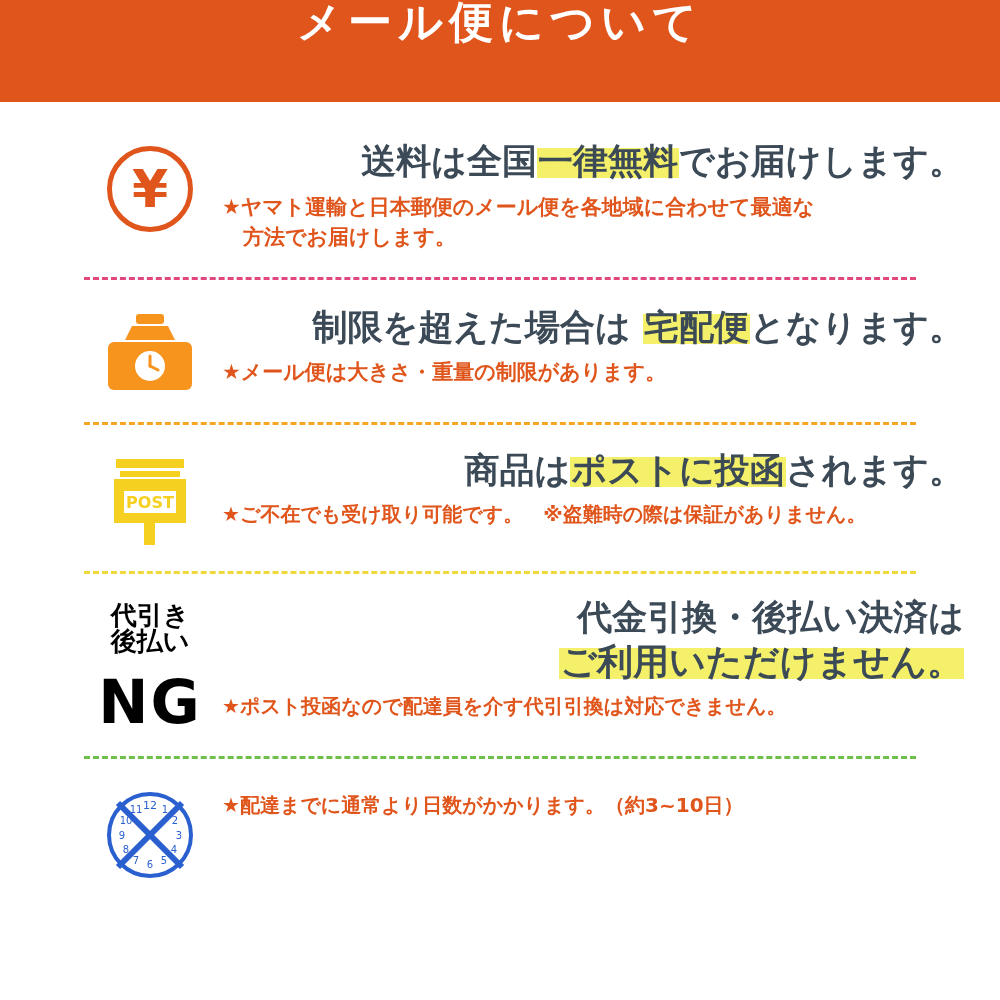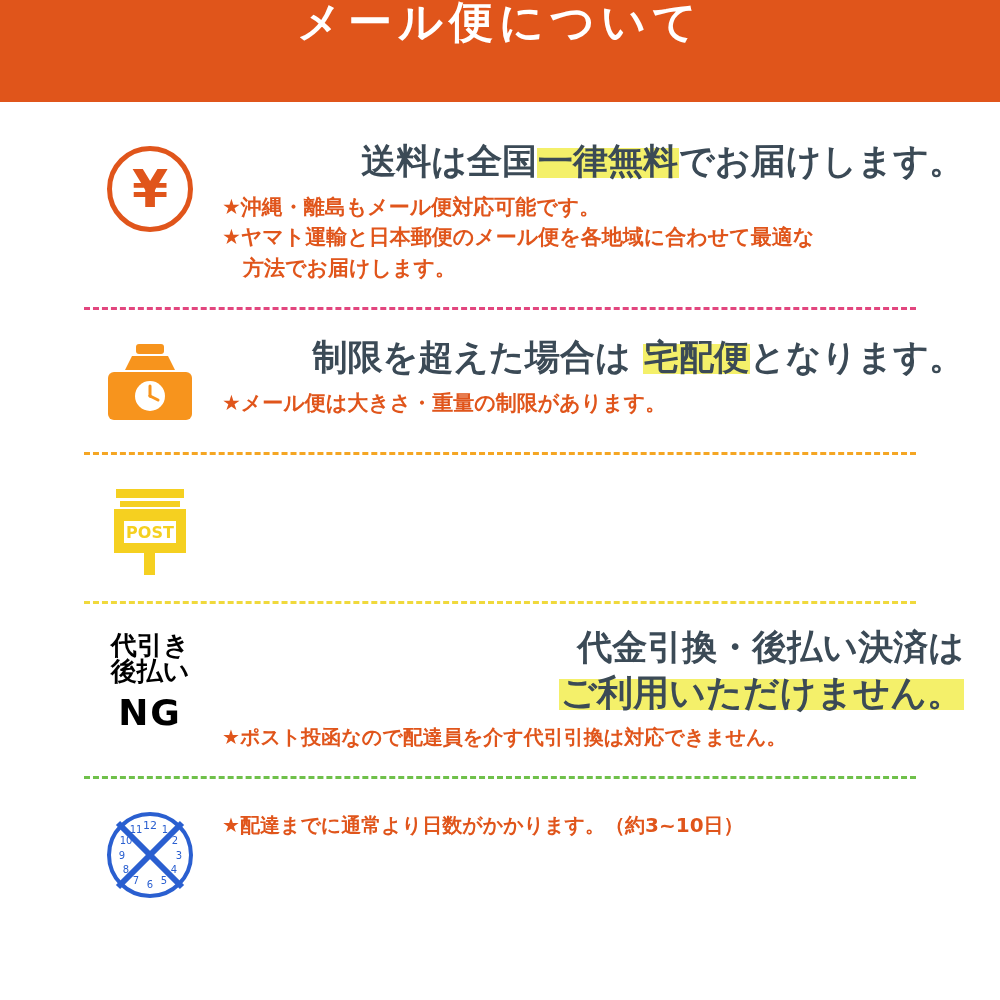--- a/index.html
+++ b/index.html
@@ -115,23 +115,23 @@
 
   .icon-ng {
     color: #000000;
     font-weight: bold;
     text-align: center;
     line-height: 1;
     font-size: 26px;
   }
   .icon-ng .ng-big {
     display: block;
-    font-size: 36px;
+    font-size: 60px;
     letter-spacing: 2px;
-    margin-top: 11px;
+    margin-top: 18px;
   }
   .icon-ng .ng-line { display:block; letter-spacing: 0px; }
 
   svg { display: block; }
 </style>
 </head>
 <body>
 
 <div class="page">
 
@@ -145,21 +145,20 @@
       <div class="row-icon">
         <div class="icon-yen">
             <span>¥</span>
           </div>
       </div>
       <div class="row-body">
         <div class="headline">
           <span>送料は全国</span><span class="hl">一律無料</span><span>でお届けします。</span>
         </div>
         <div class="sub">
-          <div>★沖縄・離島もメール便対応可能です。</div>
           <div>★ヤマト運輸と日本郵便のメール便を各地域に合わせて最適な</div>
           <div>　方法でお届けします。</div>
         </div>
       </div>
     </div>
 
     <div class="divider"></div>
 
     <div class="row" id="row-2">
       <div class="row-icon">
@@ -187,20 +186,28 @@
     <div class="row" id="row-3">
       <div class="row-icon">
         <svg width="104" height="92" viewBox="0 0 104 92">
           <rect x="18" y="4" width="68" height="9" fill="#f5d020"></rect>
           <path d="M22 16 h60 v6 h-60 z" fill="#f5d020"></path>
           <rect x="16" y="24" width="72" height="44" fill="#f5d020"></rect>
           <rect x="26" y="36" width="52" height="22" fill="#ffffff"></rect>
           <text x="52" y="53" font-size="16" font-weight="bold" fill="#f5d020" text-anchor="middle" font-family="DejaVu Sans, sans-serif">POST</text>
           <rect x="46" y="68" width="11" height="22" fill="#f5d020"></rect>
         </svg>
+      </div>
+      <div class="row-body">
+        <div class="headline">
+          <span>商品は</span><span class="hl">ポストに投函</span><span>されます。</span>
+        </div>
+        <div class="sub small">
+          <div>★ご不在でも受け取り可能です。　※盗難時の際は保証がありません。</div>
+        </div>
       </div>
     </div>
 
     <div class="divider yellow"></div>
 
     <div class="row" id="row-4">
       <div class="row-icon">
         <div class="icon-ng">
           <span class="ng-line">代引き</span>
           <span class="ng-line">後払い</span>

